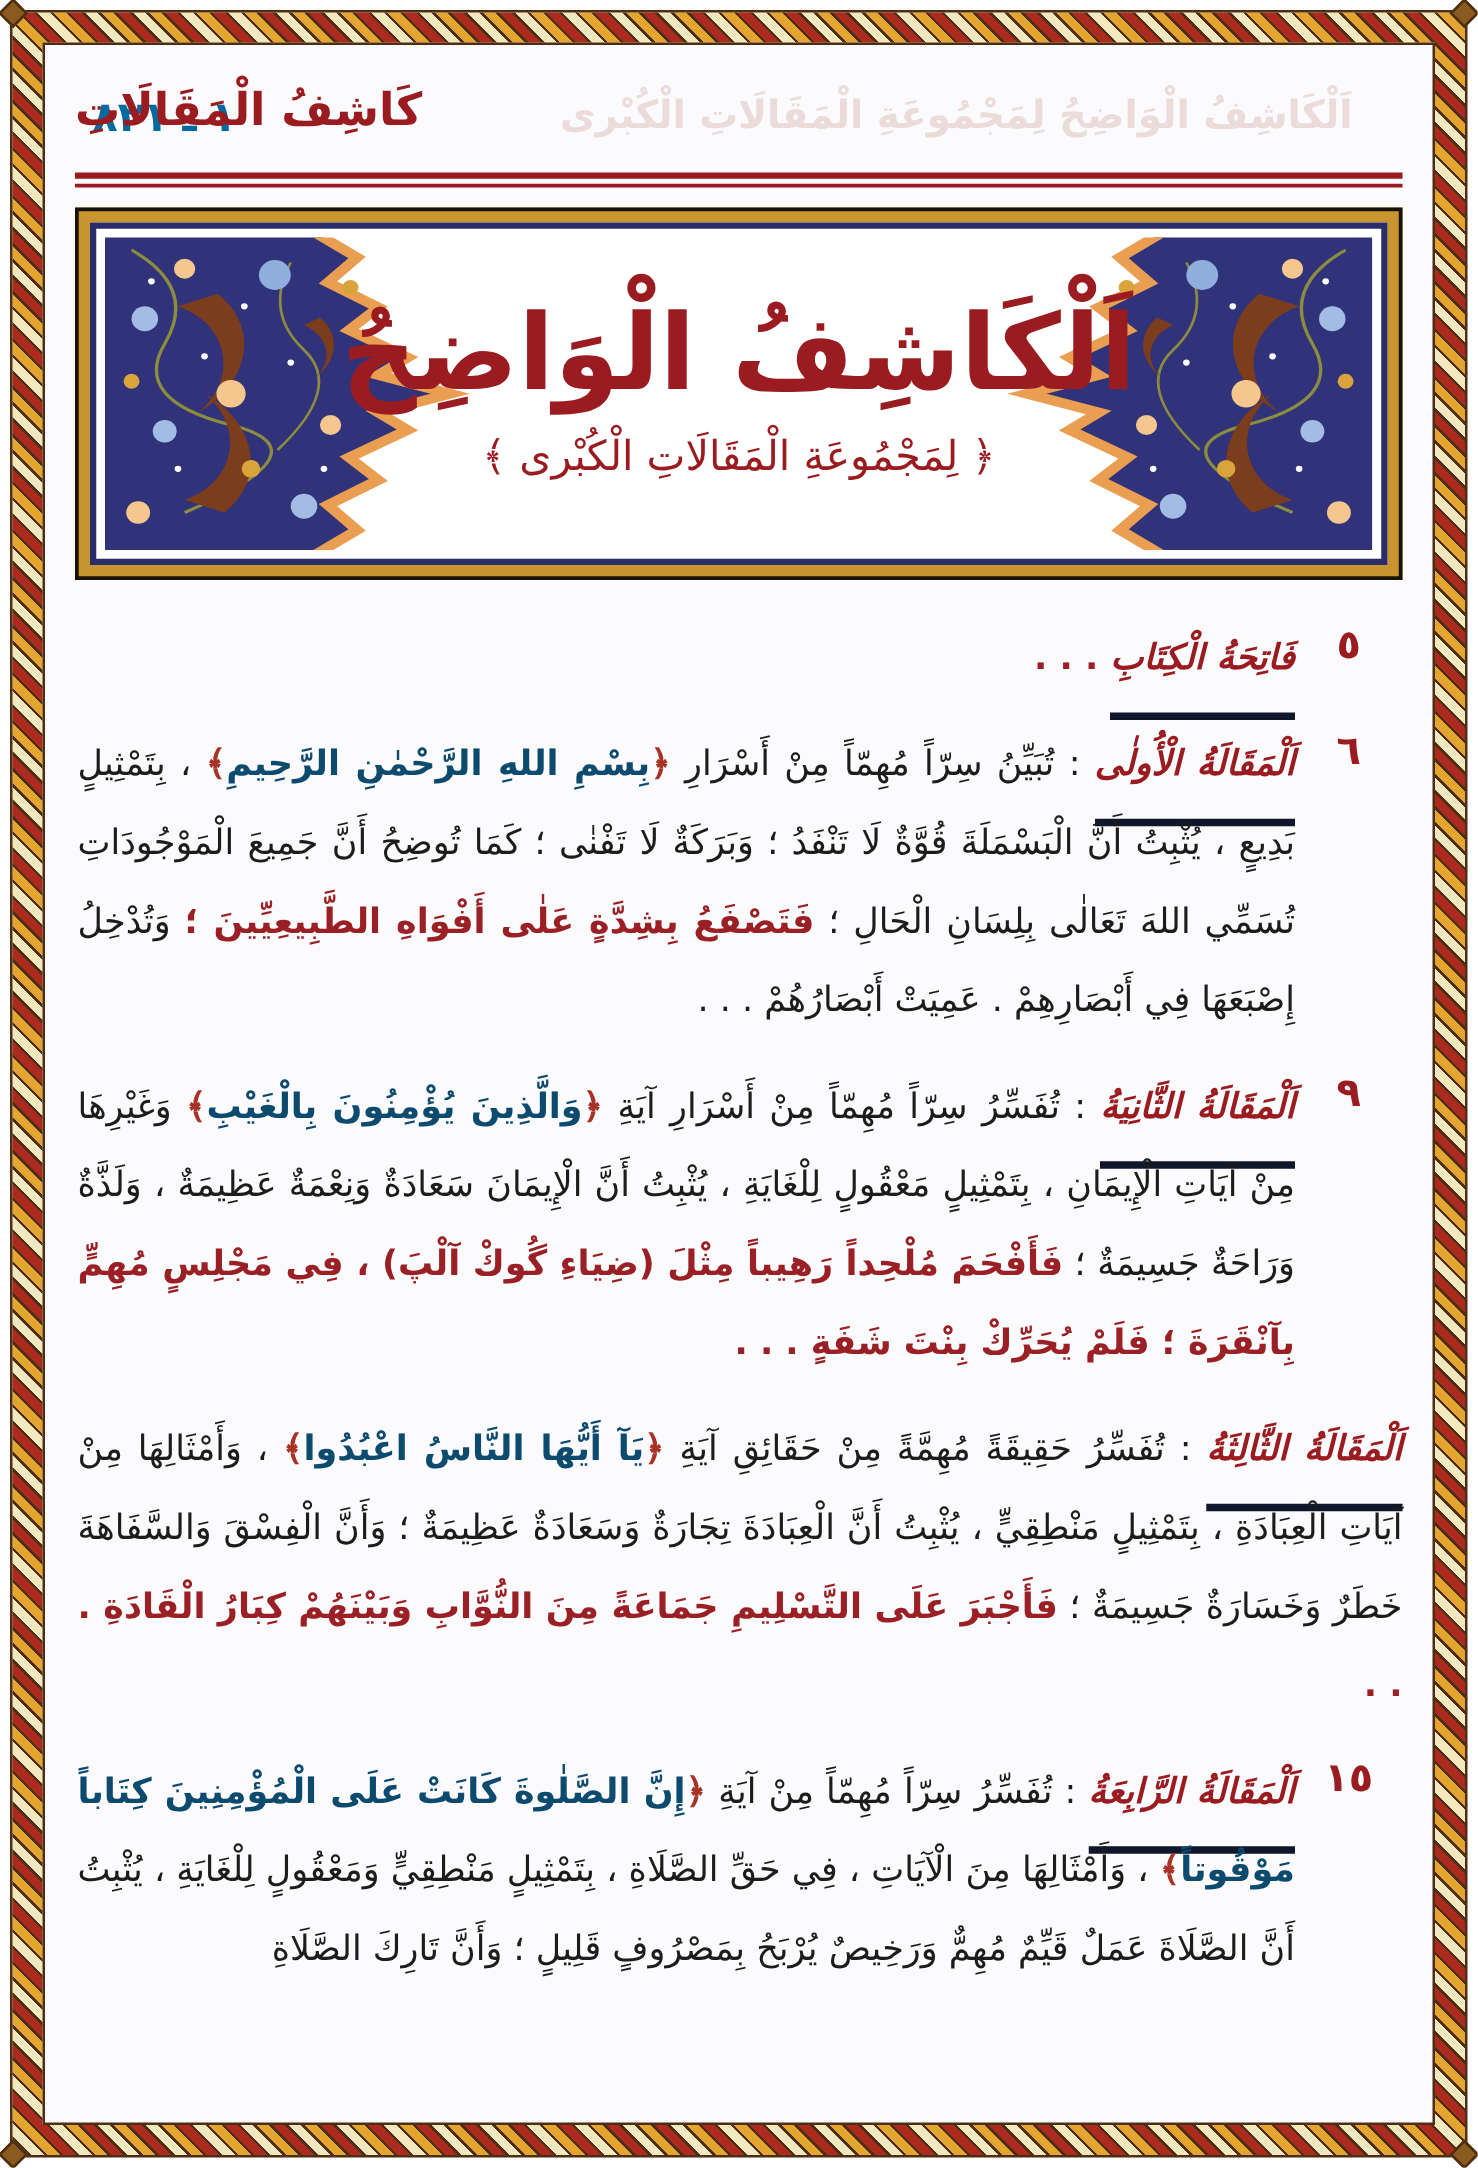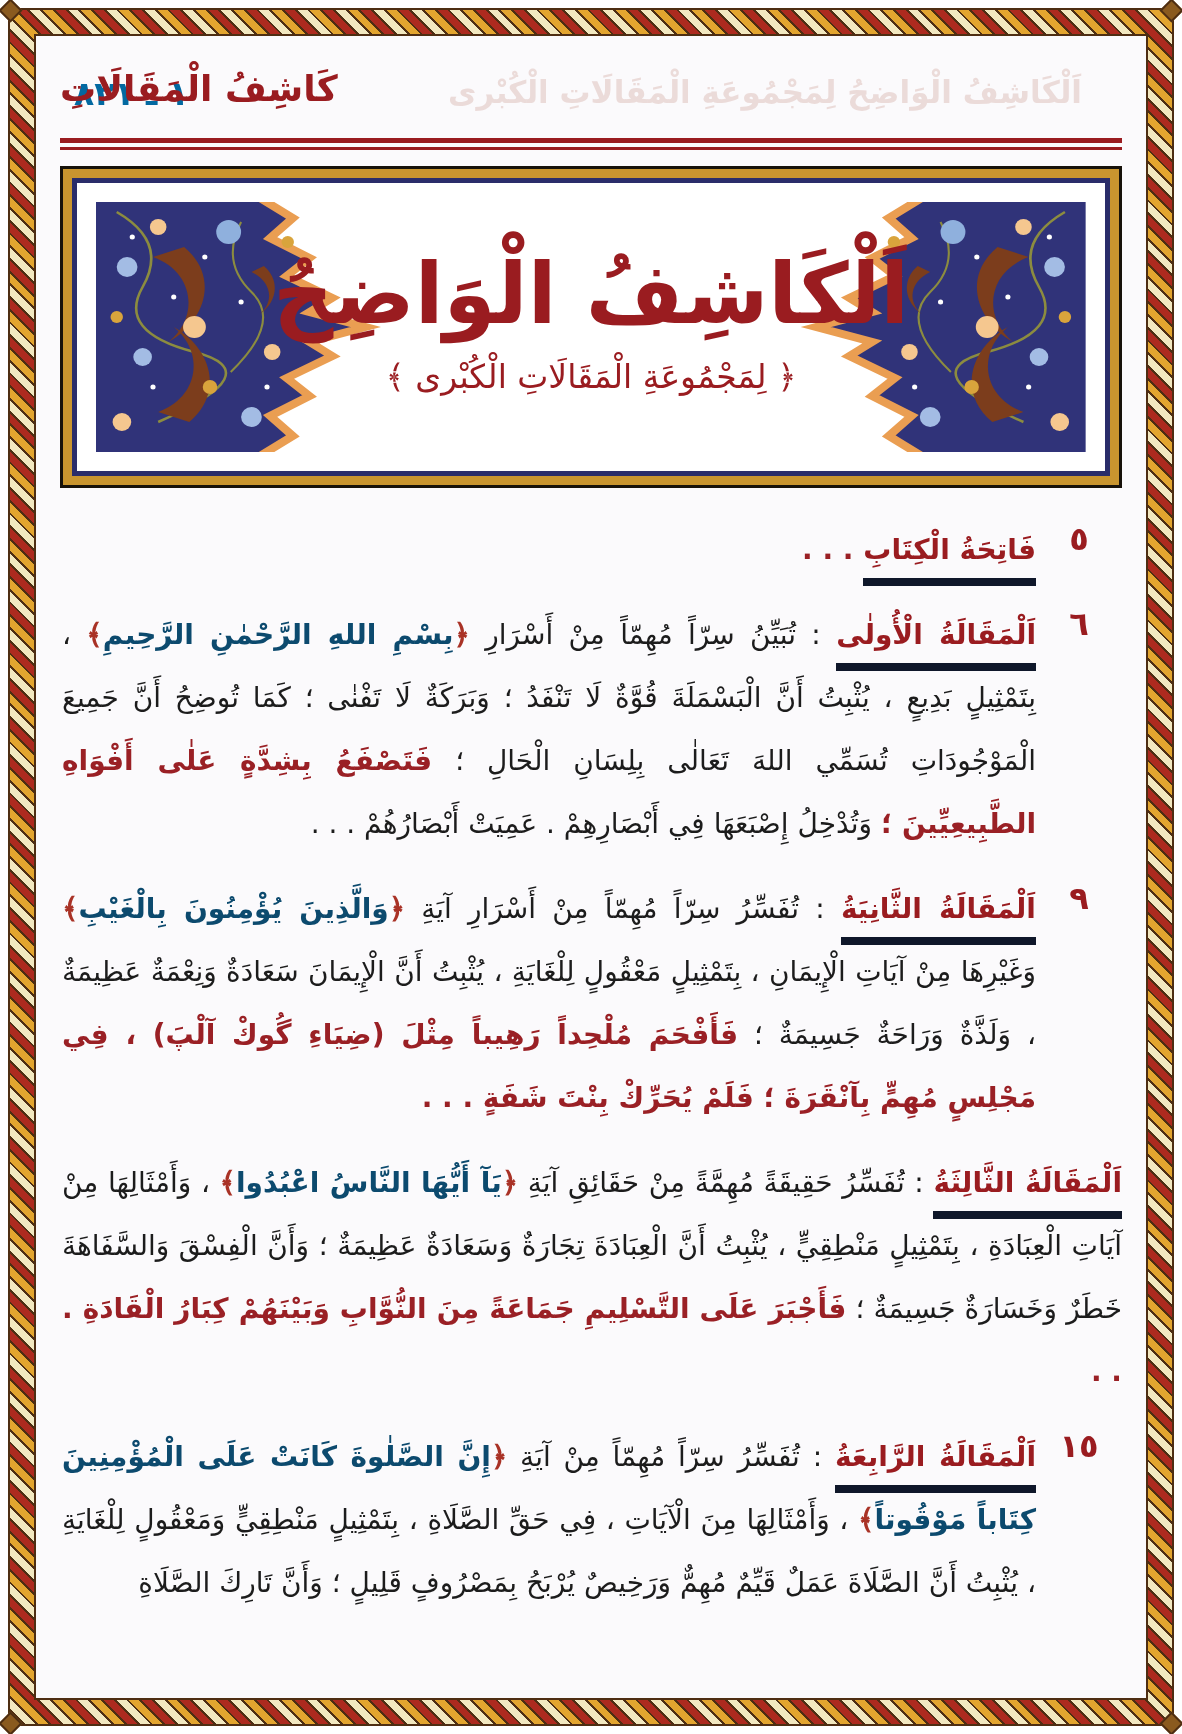--- a/index.html
+++ b/index.html
@@ -23,36 +23,36 @@
 
   
   .header{position:relative;height:62px;margin-top:30px;}
   .page-num{position:absolute;left:14px;top:8px;font-size:33px;font-weight:bold;color:#0369a1;direction:rtl;white-space:nowrap;}
   .running-ghost{position:absolute;left:90px;right:40px;top:8px;text-align:right;font-size:31px;font-weight:bold;color:#EBDBD9;white-space:nowrap;z-index:1;}
   .running-solid{position:absolute;left:0;right:0;top:2px;text-align:left;font-size:36px;font-weight:bold;color:#9A1C20;z-index:2;}
   .double-rule{margin-top:10px;border-top:5px solid #9A1C20;border-bottom:3px solid #9A1C20;height:4px;}
 
   
   .panel{margin-top:16px;border:3px solid #17120a;background:#C9952F;padding:9px;}
-  .panel-navy{border:5px solid #2A2D6A;background:#ffffff;padding:19px;}
+  .panel-navy{border:5px solid #2A2D6A;background:#ffffff;padding:7px;}
   .art{position:relative;height:250px;background:#ffffff;}
   .art svg{position:absolute;top:0;height:100%;width:33.5%;}
   .art-left{left:0;}
   .art-right{right:0;transform:scaleX(-1);}
   .panel-title{position:absolute;inset:0;z-index:2;display:flex;flex-direction:column;align-items:center;justify-content:center;direction:rtl;}
   .book-title{font-size:84px;line-height:1.05;font-weight:bold;color:#9A1C20;margin-top:-8px;}
   .book-subtitle{font-size:33px;font-weight:normal;color:#9A1C20;margin-top:18px;}
 
   
   .toc{margin-top:30px;}
   .entry{display:flex;margin-top:22px;direction:rtl;}
   .entry:first-child{margin-top:0;}
   .num{flex:0 0 86px;text-align:center;font-size:32px;font-weight:bold;color:#9A1C20;padding-top:2px;}
   .etext{flex:1;font-size:28px;line-height:63px;text-align:justify;color:#1c1c1c;padding-left:2px;}
-  .seg-heading{color:#9A1C20;font-weight:bold;border-bottom:8px solid #0f172a;padding-bottom:12px;}
+  .seg-heading{color:#9A1C20;font-weight:bold;border-bottom:6px solid #0f172a;padding-bottom:28px;font-style:italic;}
   .seg-black{color:#1c1c1c;}
   .seg-red{color:#9A2025;font-weight:bold;}
   .seg-redbold{color:#9A2025;font-weight:bold;}
   .seg-quote{color:#0c4a6e;font-weight:bold;}
   .seg-bracket{color:#A93226;font-weight:bold;}
 </style>
 </head>
 <body>
 
 <div class="frame">

